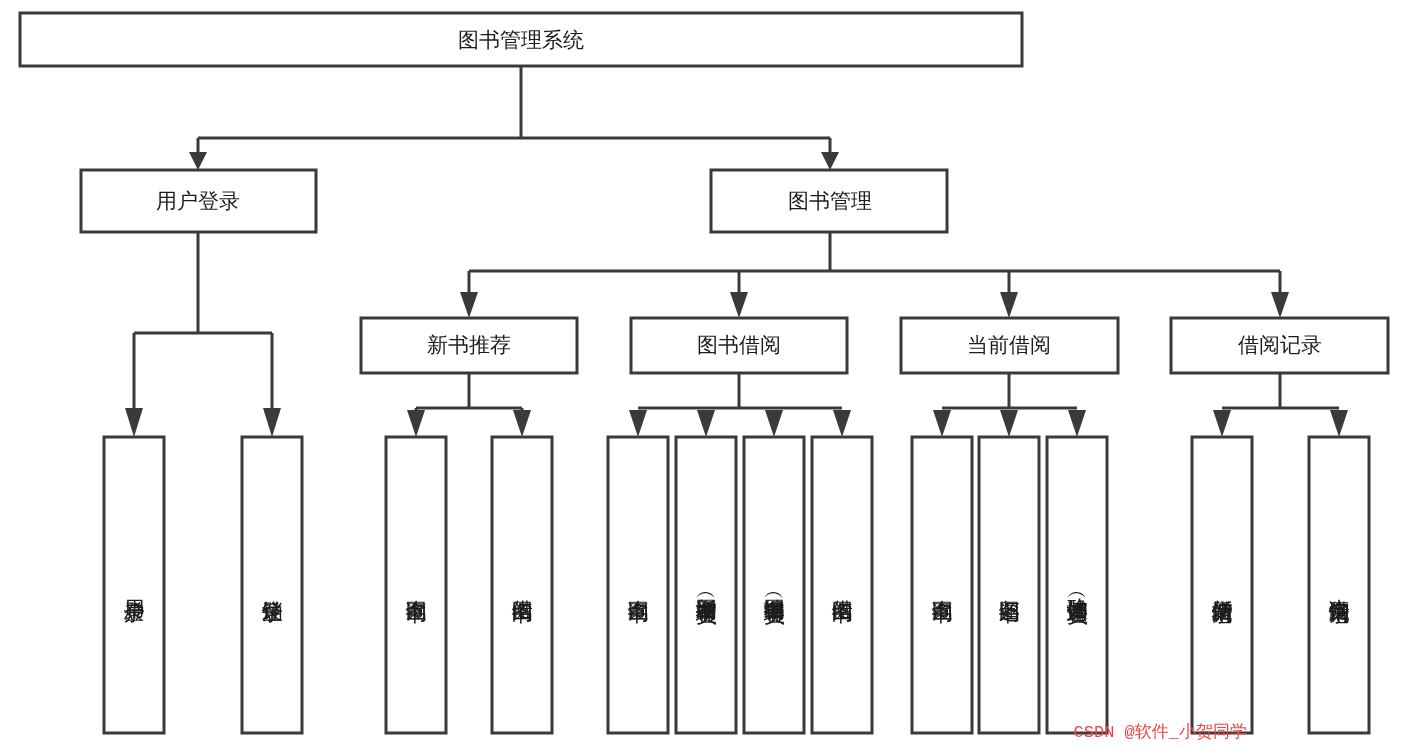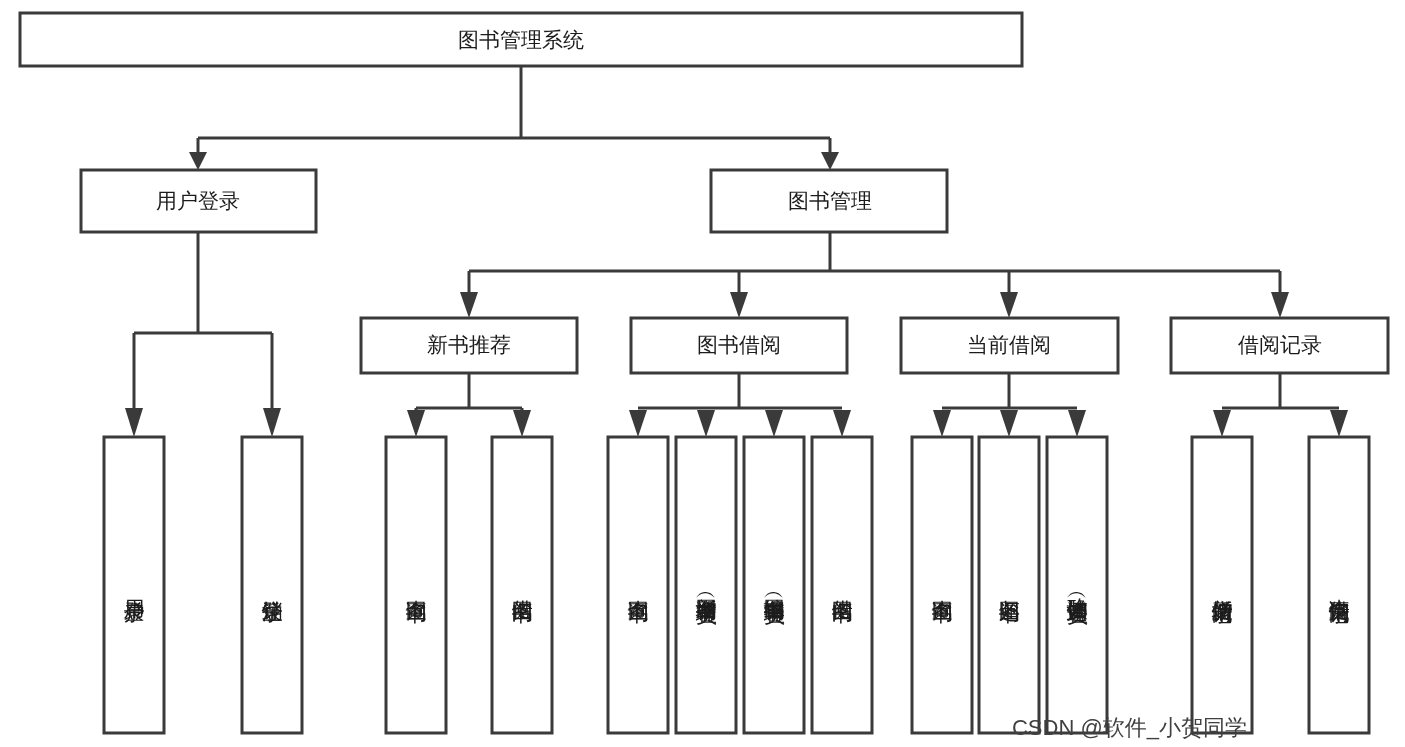--- a/index.html
+++ b/index.html
@@ -60,23 +60,23 @@
     display: flex;
     align-items: center;
     justify-content: center;
     white-space: nowrap;
     pointer-events: none;
   }
   .watermark {
     position: absolute;
     right: 8px;
     bottom: 4px;
-    font-family: Liberation Sans, sans-serif;
-    font-size: 22px;
-    color: #404040;
+    font-family: Liberation Mono, monospace;
+    font-size: 17px;
+    color: #ef4444;
     white-space: nowrap;
     user-select: none;
   }
 </style>
 </head>
 <body>
 
 <div id="diagram-root">
 
   <svg id="flow" viewBox="0 0 1405 747">

